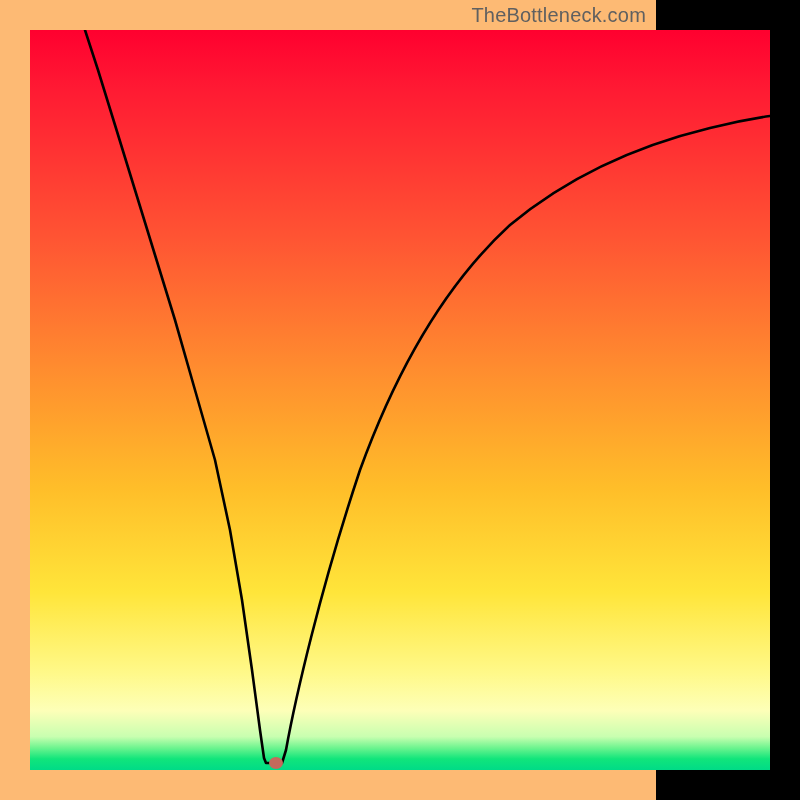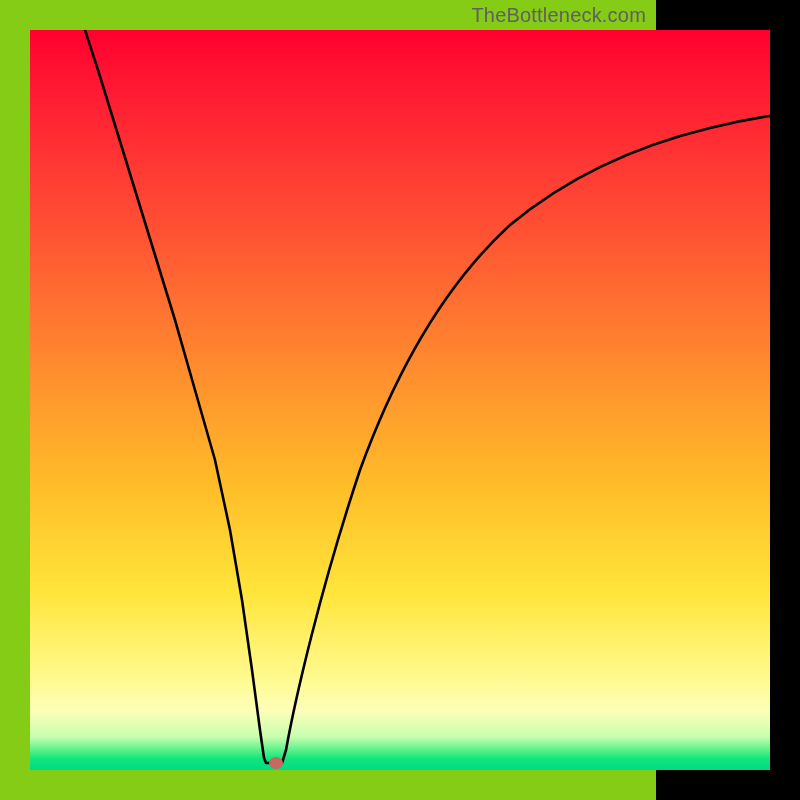--- a/index.html
+++ b/index.html
@@ -7,21 +7,21 @@
     padding: 0;
     width: 800px;
     height: 800px;
     background: #000;
     font-family: Arial, Helvetica, sans-serif;
   }
   .stage {
     position: relative;
     width: 656px;
     height: 800px;
-    background: #84cc16;
+    background: #fdba74;
   }
   .watermark {
     position: absolute;
     top: 4px;
     right: 10px;
     color: #606060;
     font-size: 20px;
     font-weight: 500;
     letter-spacing: 0.2px;
     z-index: 20;

